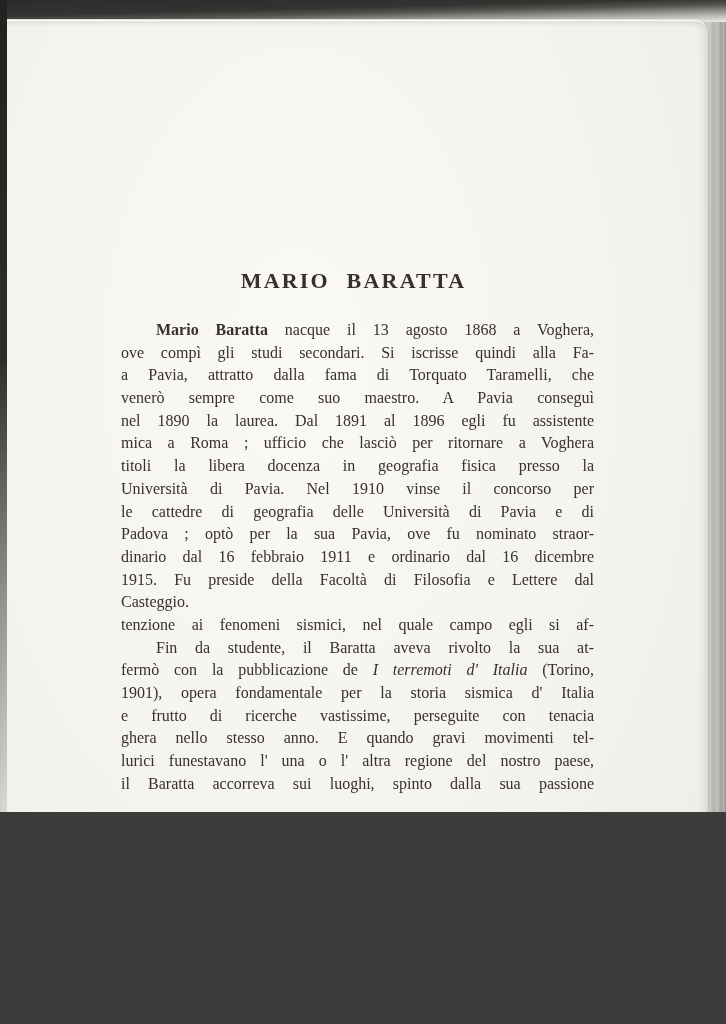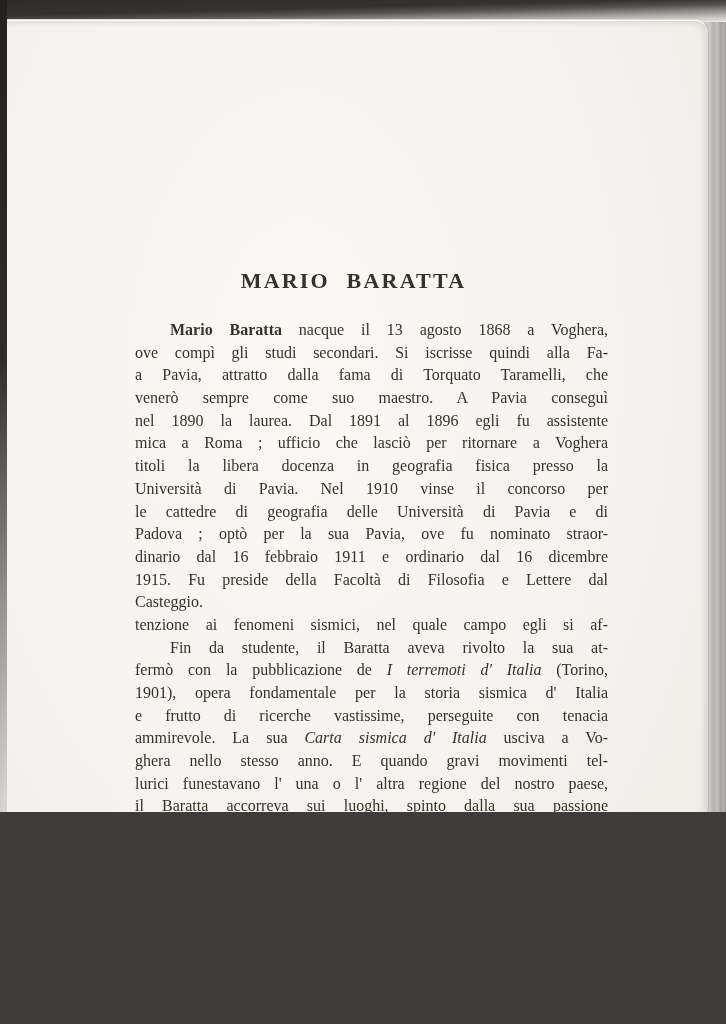--- a/index.html
+++ b/index.html
@@ -52,21 +52,21 @@
       rgba(140,138,134,0.28) 78%, rgba(190,188,184,0) 95%);
   }
   .title {
     position: absolute; left: 117px; top: 249px; width: 473px;
     text-align: center;
     font-weight: bold; font-size: 22px; line-height: 24px;
     letter-spacing: 2.2px; word-spacing: 9px;
     color: var(--ink, #2f2b26);
   }
   .text-block {
-    position: absolute; left: 135px; top: 299px; width: 473px;
+    position: absolute; left: 121px; top: 299px; width: 473px;
     font-size: 16px; color: var(--ink, #37322c);
   }
   .line {
     height: 22.7px; line-height: 22.7px;
     text-align: justify; text-align-last: justify;
     overflow: hidden; word-spacing: 0.5px;
   }
   .line.noj { text-align-last: left; }
   .line.ind { text-indent: 35px; }
   .seg.b { font-weight: bold; }
@@ -95,21 +95,20 @@
           <div class="line"><span class="seg">dinario dal 16 febbraio 1911 e ordinario dal 16 dicembre</span></div>
           <div class="line"><span class="seg">1915. Fu preside della Facoltà di Filosofia e Lettere dal</span></div>
           <div class="line noj"><span class="seg">Casteggio.</span></div>
         </div>
         <div>
           <div class="line"><span class="seg">tenzione ai fenomeni sismici, nel quale campo egli si af-</span></div>
           <div class="line ind"><span class="seg">Fin da studente, il Baratta aveva rivolto la sua at-</span></div>
           <div class="line"><span class="seg">fermò con la pubblicazione de </span><span class="seg i">I terremoti d' Italia</span><span class="seg"> (Torino,</span></div>
           <div class="line"><span class="seg">1901), opera fondamentale per la storia sismica d' Italia</span></div>
           <div class="line"><span class="seg">e frutto di ricerche vastissime, perseguite con tenacia</span></div>
-          <div class="line"><span class="seg">ammirevole. La sua </span><span class="seg i">Carta sismica d' Italia</span><span class="seg"> usciva a Vo-</span></div>
           <div class="line"><span class="seg">ghera nello stesso anno. E quando gravi movimenti tel-</span></div>
           <div class="line"><span class="seg">lurici funestavano l' una o l' altra regione del nostro paese,</span></div>
           <div class="line"><span class="seg">il Baratta accorreva sui luoghi, spinto dalla sua passione</span></div>
         </div>
       </div>
   </div>
   <div class="left-shadow"></div>
 </div>
 
 </body></html>

